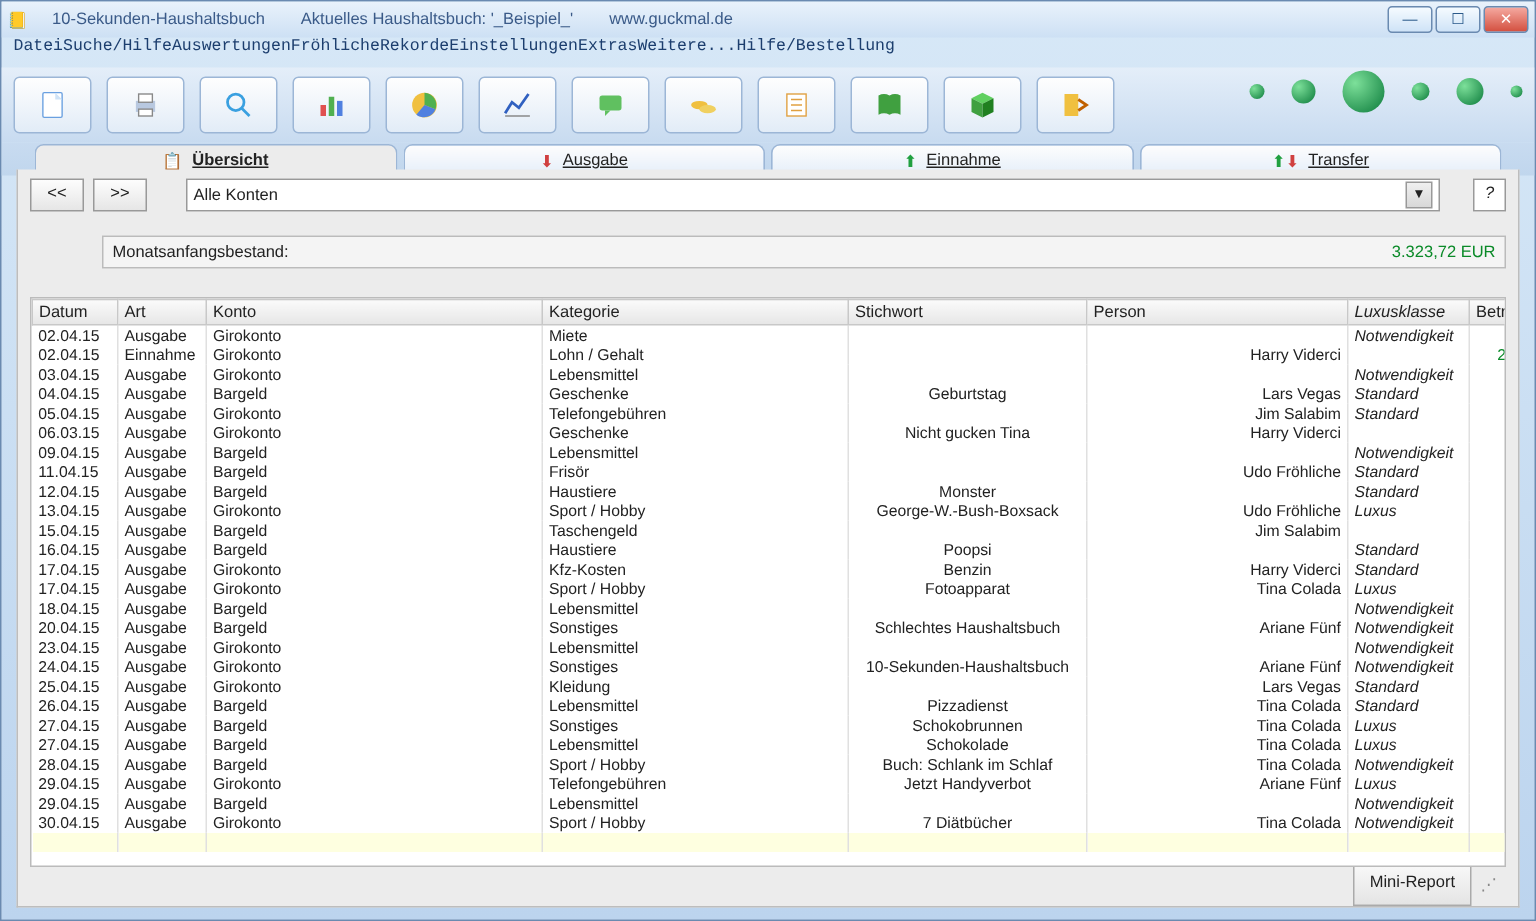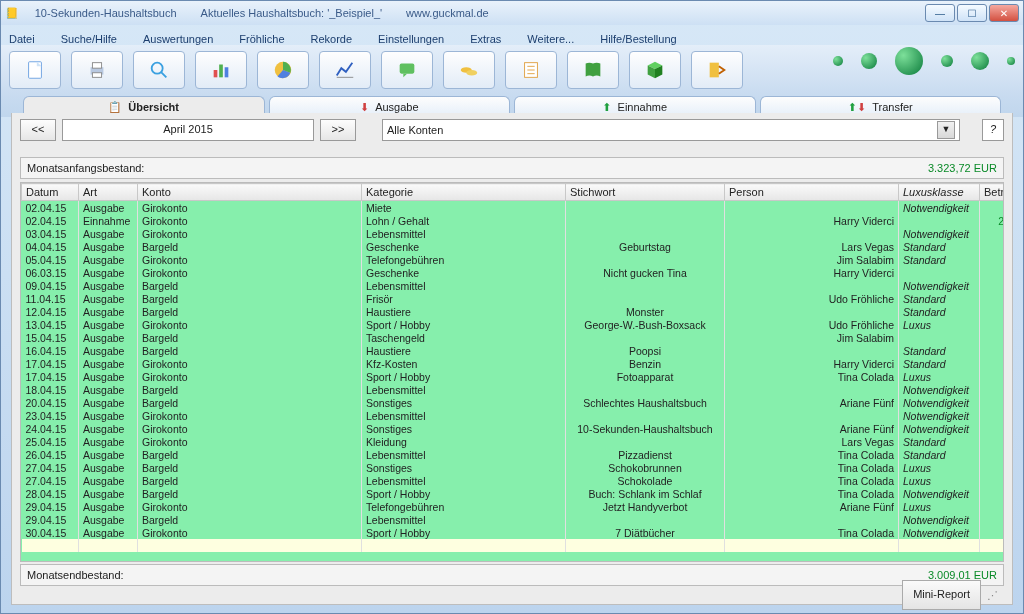--- a/index.html
+++ b/index.html
@@ -3,40 +3,40 @@
 <meta charset="utf-8">
 <style>
 html,body{margin:0;padding:0;font-family:Tahoma,Arial,sans-serif;font-size:11px;color:#222;background:#d7e4f2;}
 .window{width:1024px;height:614px;box-sizing:border-box;background:linear-gradient(#d7e8f7,#bcd4ee);border:1px solid #6a8ab0;position:relative;overflow:hidden;}
 .titlebar{height:24px;display:flex;align-items:center;padding:0 4px;gap:16px;background:linear-gradient(#e9f2fb,#cde0f4);}
 .titlebar .title-group{display:flex;gap:24px;align-items:center;}
 .titlebar .title-group span{color:#3a5a88;}
 .winbtns{margin-left:auto;display:flex;gap:2px;}
 .winbtn{width:28px;height:16px;border:1px solid #6a8ab0;border-radius:3px;background:linear-gradient(#f5fbff,#cfe3f7);display:flex;align-items:center;justify-content:center;font-size:10px;color:#2a5a8a;cursor:default;}
 .winbtn.close{background:linear-gradient(#f5a9a0,#d35040);color:#fff;}
-.menubar{height:20px;display:flex;align-items:flex-end;gap:26px;padding:0 8px;background:transparent;}
+.menubar{height:20px;display:flex;align-items:flex-start;gap:0;padding:0 8px;background:transparent;font-family:Liberation Mono, monospace;}
 .menubar span{color:#1c3e6e;cursor:default;}
 .toolbar{height:42px;display:flex;align-items:center;gap:10px;padding:4px 8px;background:linear-gradient(#e4eef9,#c8dbf0);position:relative;}
 .tbtn{width:50px;height:36px;border:1px solid #9cb6d6;border-radius:4px;background:linear-gradient(#fefefe,#e2ecf7);display:flex;align-items:center;justify-content:center;cursor:default;}
 .tbtn svg{width:22px;height:22px;}
 .tab-strip{height:22px;display:flex;align-items:flex-end;padding:0 20px;background:linear-gradient(#c8dbf0,#c0d6ed);}
 .tab{flex:1;height:20px;margin:0 2px;border:1px solid #9cb6d6;border-bottom:none;border-radius:6px 6px 0 0;background:linear-gradient(#fdfdfd,#e4eef9);display:flex;align-items:center;justify-content:center;gap:6px;cursor:default;}
-.tab .tlabel{}
+.tab .tlabel{text-decoration:underline;}
 .tab.active{background:#ececec;font-weight:bold;}
 .tab-icon{display:inline-flex;}
 .content{position:absolute;top:112px;left:10px;right:10px;bottom:8px;background:#ececec;border:1px solid #bdbdbd;border-top:none;padding:6px 8px;box-sizing:border-box;}
 .nav-row{display:flex;align-items:center;gap:6px;margin-bottom:6px;}
 .btn-nav{width:34px;height:20px;border:1px solid #999;background:linear-gradient(#fdfdfd,#e6e6e6);text-align:center;line-height:18px;cursor:default;}
 .date-box{flex:0 0 250px;height:20px;border:1px solid #999;background:#fff;text-align:center;line-height:18px;}
 .combo{flex:1;height:20px;border:1px solid #999;background:#fff;display:flex;align-items:center;padding:0 4px;justify-content:space-between;}
 .combo .cbtn{width:16px;height:16px;border:1px solid #999;background:linear-gradient(#f0f0f0,#d8d8d8);text-align:center;line-height:14px;font-size:9px;}
 .help-btn{width:20px;height:20px;border:1px solid #999;background:#fff;text-align:center;line-height:18px;font-style:italic;}
-.panel-label{border:1px solid #bbb;background:#f4f4f4;height:20px;display:flex;align-items:center;padding:0 6px;justify-content:space-between;}
+.panel-label{border:1px solid #bbb;background:#f4f4f4;height:20px;display:flex;align-items:center;padding:0 6px;justify-content:space-between;margin-left:48px;}
 .panel-label .amt-green{color:#0a8a28;}
-.table-wrap{border:1px solid #bbb;background:#86efac;height:378px;overflow:hidden;position:relative;margin-top:3px;margin-bottom:2px;display:flex;}
+.table-wrap{border:1px solid #bbb;background:#ffffff;height:378px;overflow:hidden;position:relative;margin-top:19px;margin-bottom:2px;display:flex;}
 .table-inner{flex:1;}
 .tbl{width:100%;border-collapse:collapse;table-layout:fixed;}
 .tbl th{background:linear-gradient(#fafafa,#e6e6e6);border:1px solid #c8c8c8;height:16px;font-weight:normal;padding:0 4px;text-align:left;white-space:nowrap;overflow:hidden;}
 .tbl td{border-right:1px solid #e0e0e0;height:13px;padding:0 4px;white-space:nowrap;overflow:hidden;font-size:10.5px;}
 .c-date{width:48px;}
 .c-art{width:50px;}
 .c-konto{width:215px;}
 .c-kat{width:195px;}
 .c-stich{width:150px;text-align:center;}
 .c-person{width:165px;text-align:right;}
@@ -189,21 +189,20 @@
           <span style="color:#d04040">⬇</span>
         </span>
       <span class="tlabel">Transfer</span>
     </div>
   </div>
 
   <div class="content">
 
     <div class="nav-row">
       <div class="btn-nav">&lt;&lt;</div>
-      <div class="date-box">April 2015</div>
       <div class="btn-nav">&gt;&gt;</div>
       <div style="width:14px"></div>
       <div class="combo">
         <span>Alle Konten</span>
         <span class="cbtn">▼</span>
       </div>
       <div style="width:10px"></div>
       <div class="help-btn">?</div>
     </div>
 
@@ -499,24 +498,20 @@
                 <td></td>
                 <td></td>
                 <td></td>
               </tr>
             </tbody>
       </table>
       </div>
 
     </div>
 
-    <div class="panel-label">
-      <span>Monatsendbestand:</span>
-      <span class="amt-green">3.009,01 EUR</span>
-    </div>
 
     <div class="status-row">
       <span class="mini">Mini-Report</span>
       <span style="color:#888">⋰</span>
     </div>
 
   </div>
 
 </div>
 

